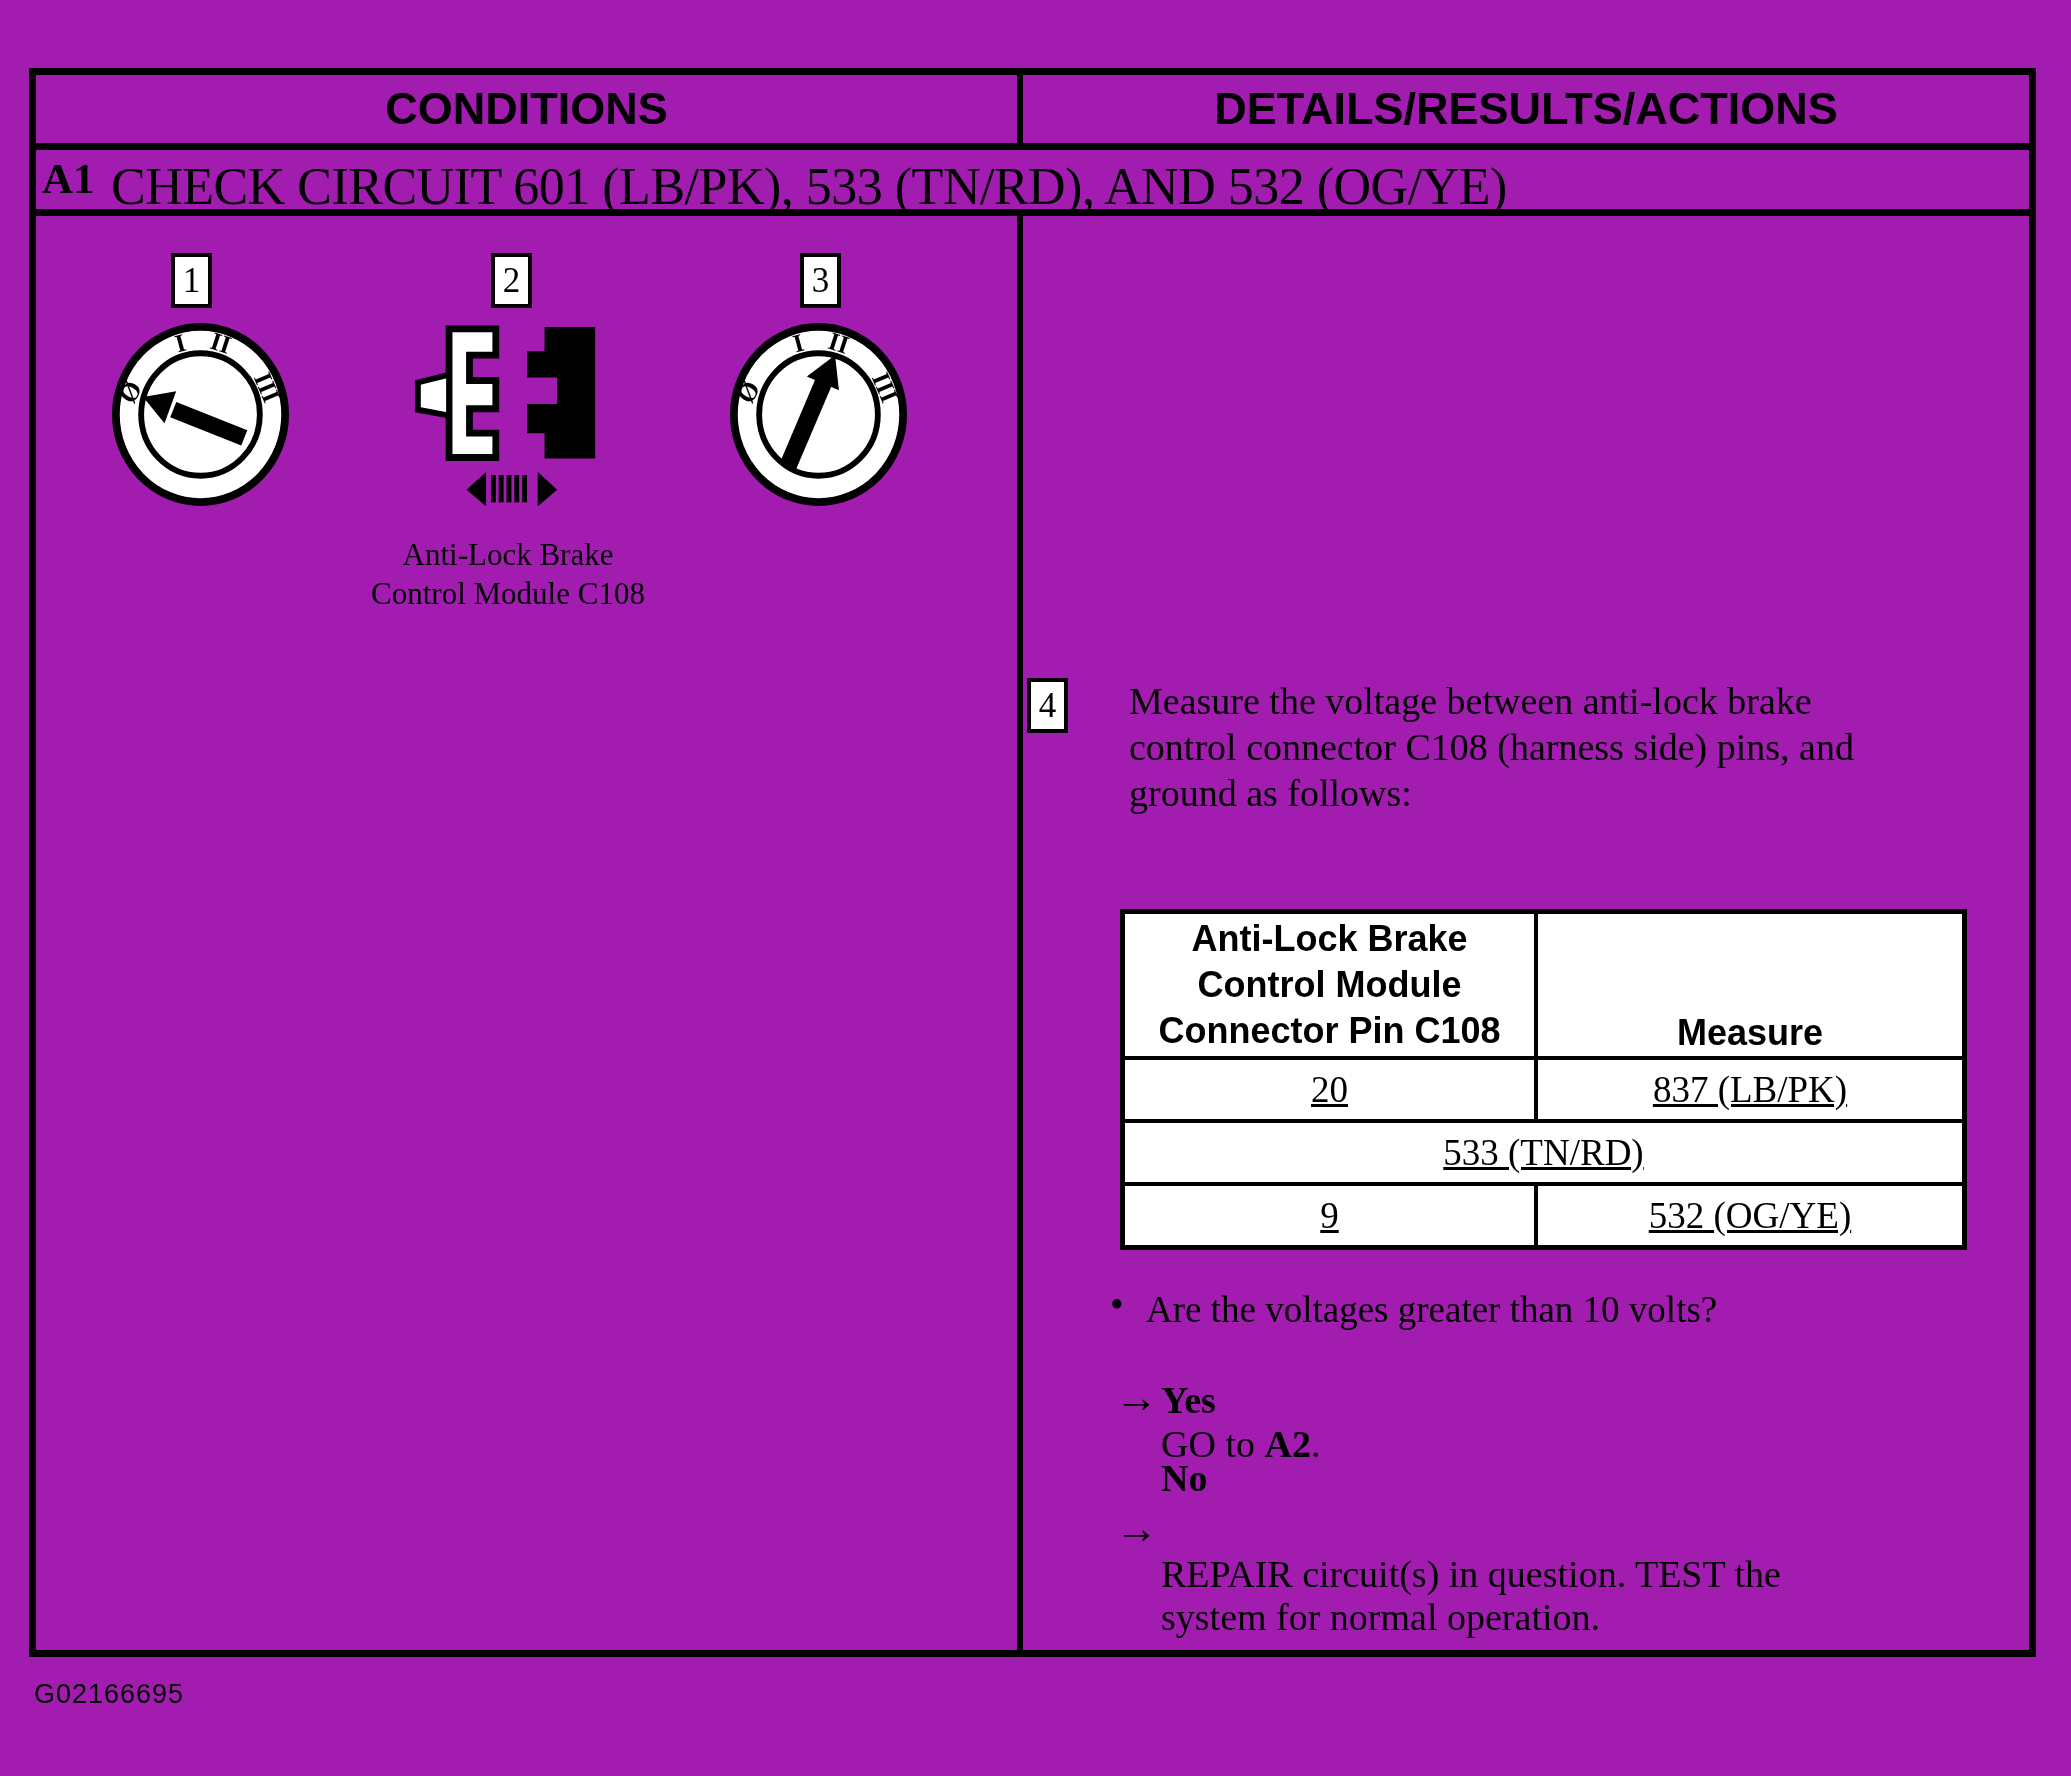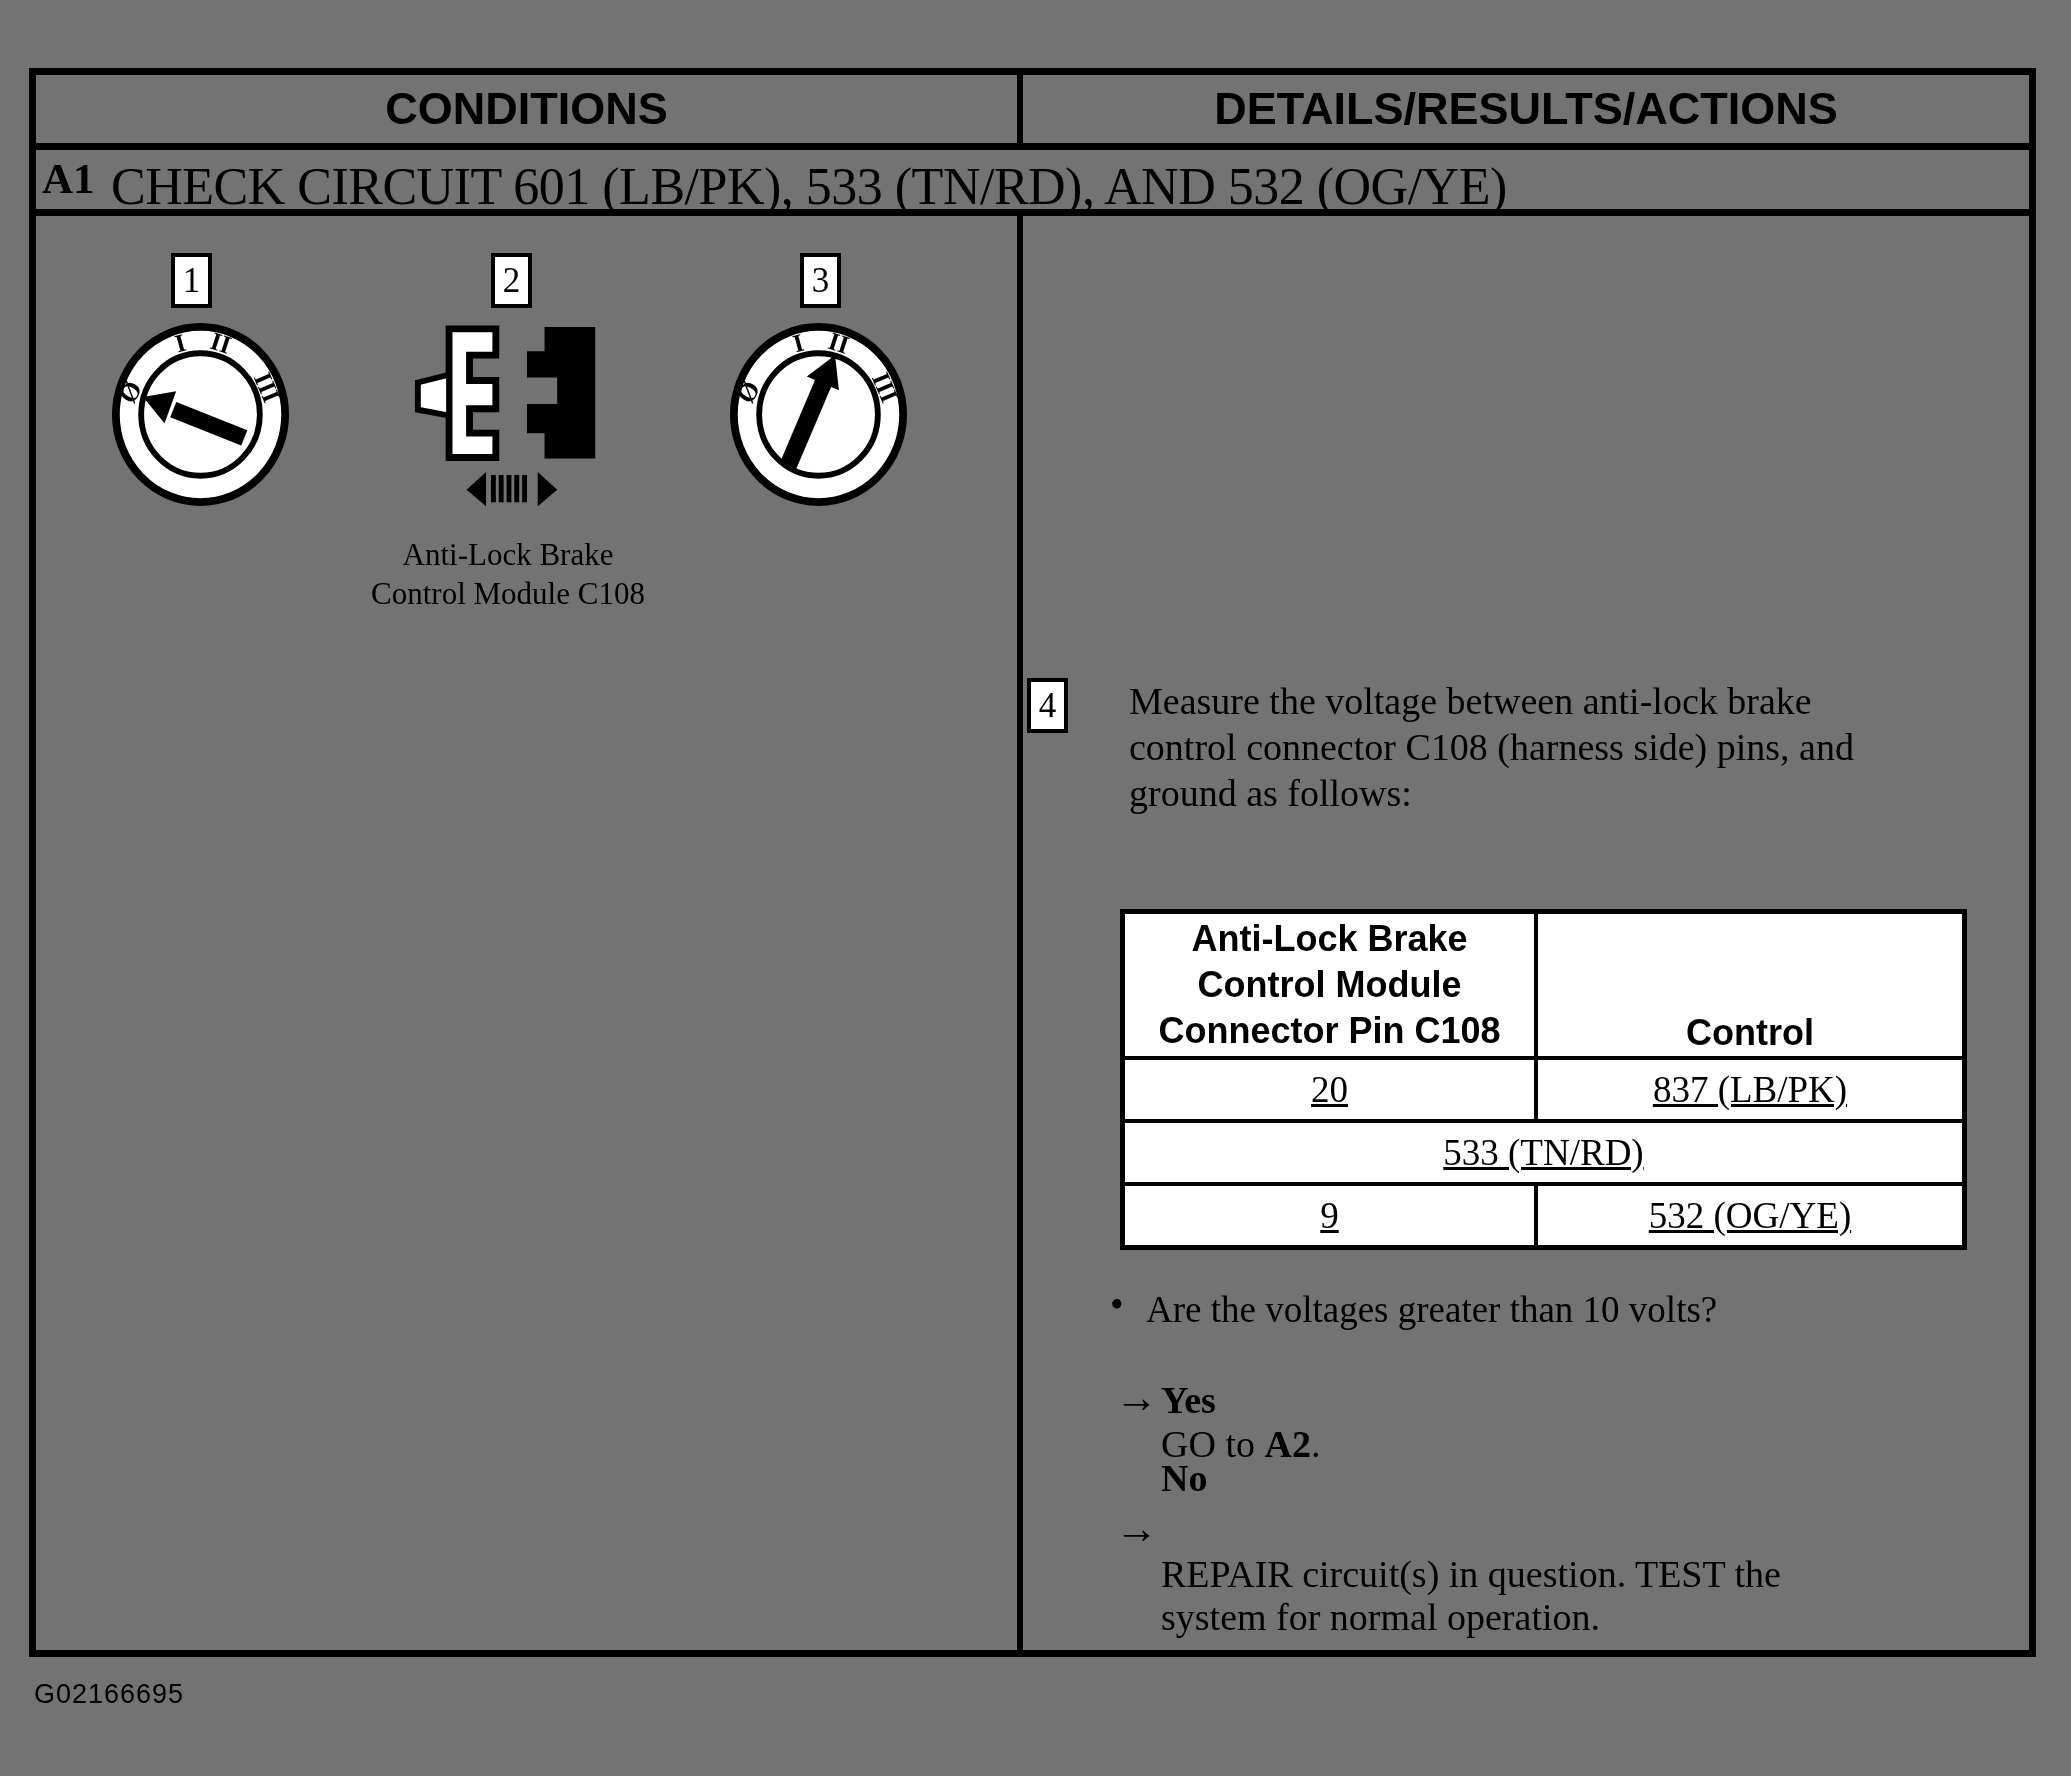--- a/index.html
+++ b/index.html
@@ -1,16 +1,16 @@
 <!DOCTYPE html>
 <html><head>
 <meta charset="utf-8">
 <style>
   html,body{margin:0;padding:0;background:#fff;}
-  .page{position:relative;width:2071px;height:1777px;background:#737373;color:#000;
+  .page{position:relative;width:2071px;height:1777px;background:#a21caf;color:#000;
         font-family:"Liberation Serif",serif;overflow:hidden;}
 
   
   .pp-table{position:absolute;left:29px;top:68px;width:1993px;border:7.8px solid #000;}
   .row-header{display:flex;height:68px;border-bottom:7.8px solid #000;}
   .hdr-cell{display:flex;align-items:center;justify-content:center;
             font-family:"Liberation Sans",sans-serif;font-weight:bold;font-size:45px;}
   .hdr-left{width:981px;border-right:6.8px solid #000;}
   .hdr-right{flex:1;border-radius:6px;}
   .row-title{position:relative;height:59px;border-bottom:7.8px solid #000;}
@@ -135,21 +135,21 @@
         </div>
         <div class="step-text">Measure the voltage between anti-lock brake
 control connector C108 (harness side) pins, and
 ground as follows:</div>
 
         <div class="pin-table">
           <div class="pt-header">
             <div class="pt-h-left">Anti-Lock Brake
 Control Module
 Connector Pin C108</div>
-            <div class="pt-h-right">Control</div>
+            <div class="pt-h-right">Measure</div>
           </div>
           <div class="pt-row">
             <div class="pt-c-pin">20</div>
             <div class="pt-c-circuit">837 (LB/PK)</div>
           </div>
           <div class="pt-row">
             <div class="pt-c-circuit">533 (TN/RD)</div>
           </div>
           <div class="pt-row">
             <div class="pt-c-pin">9</div>

